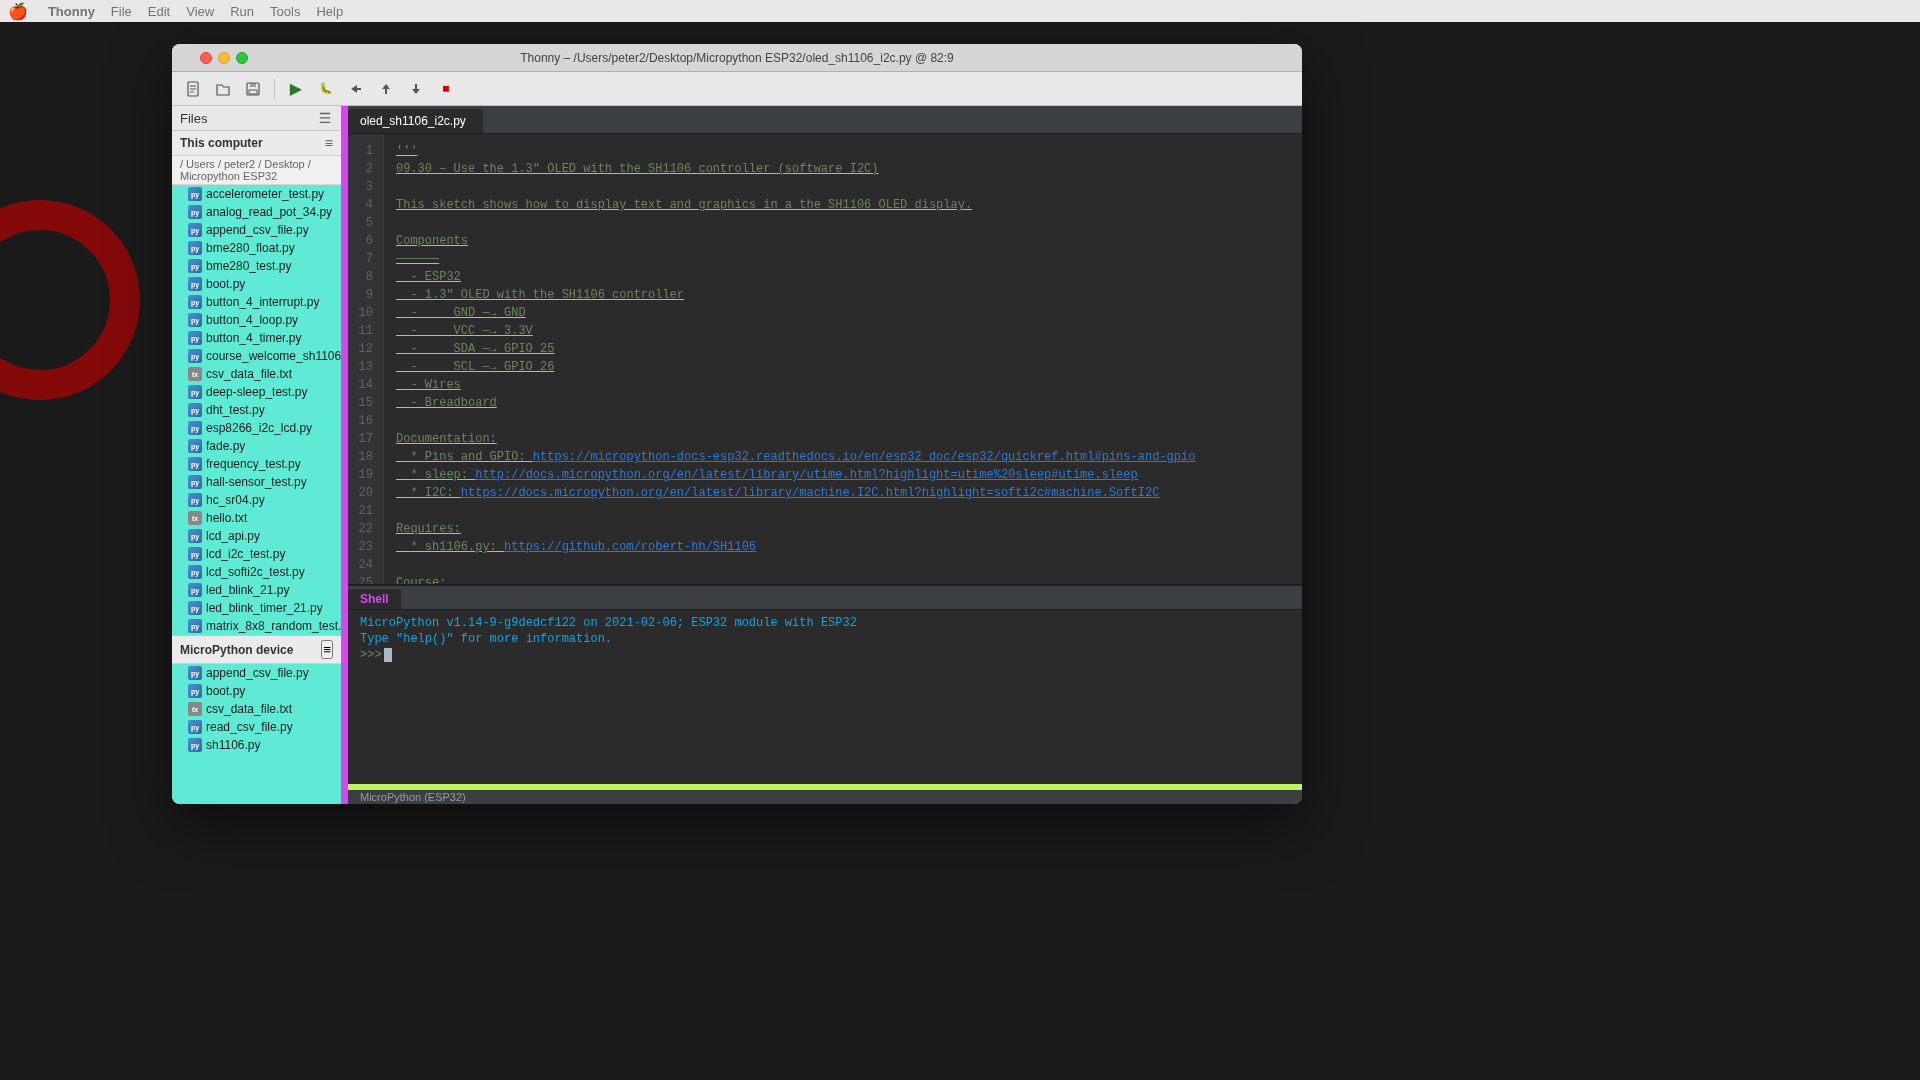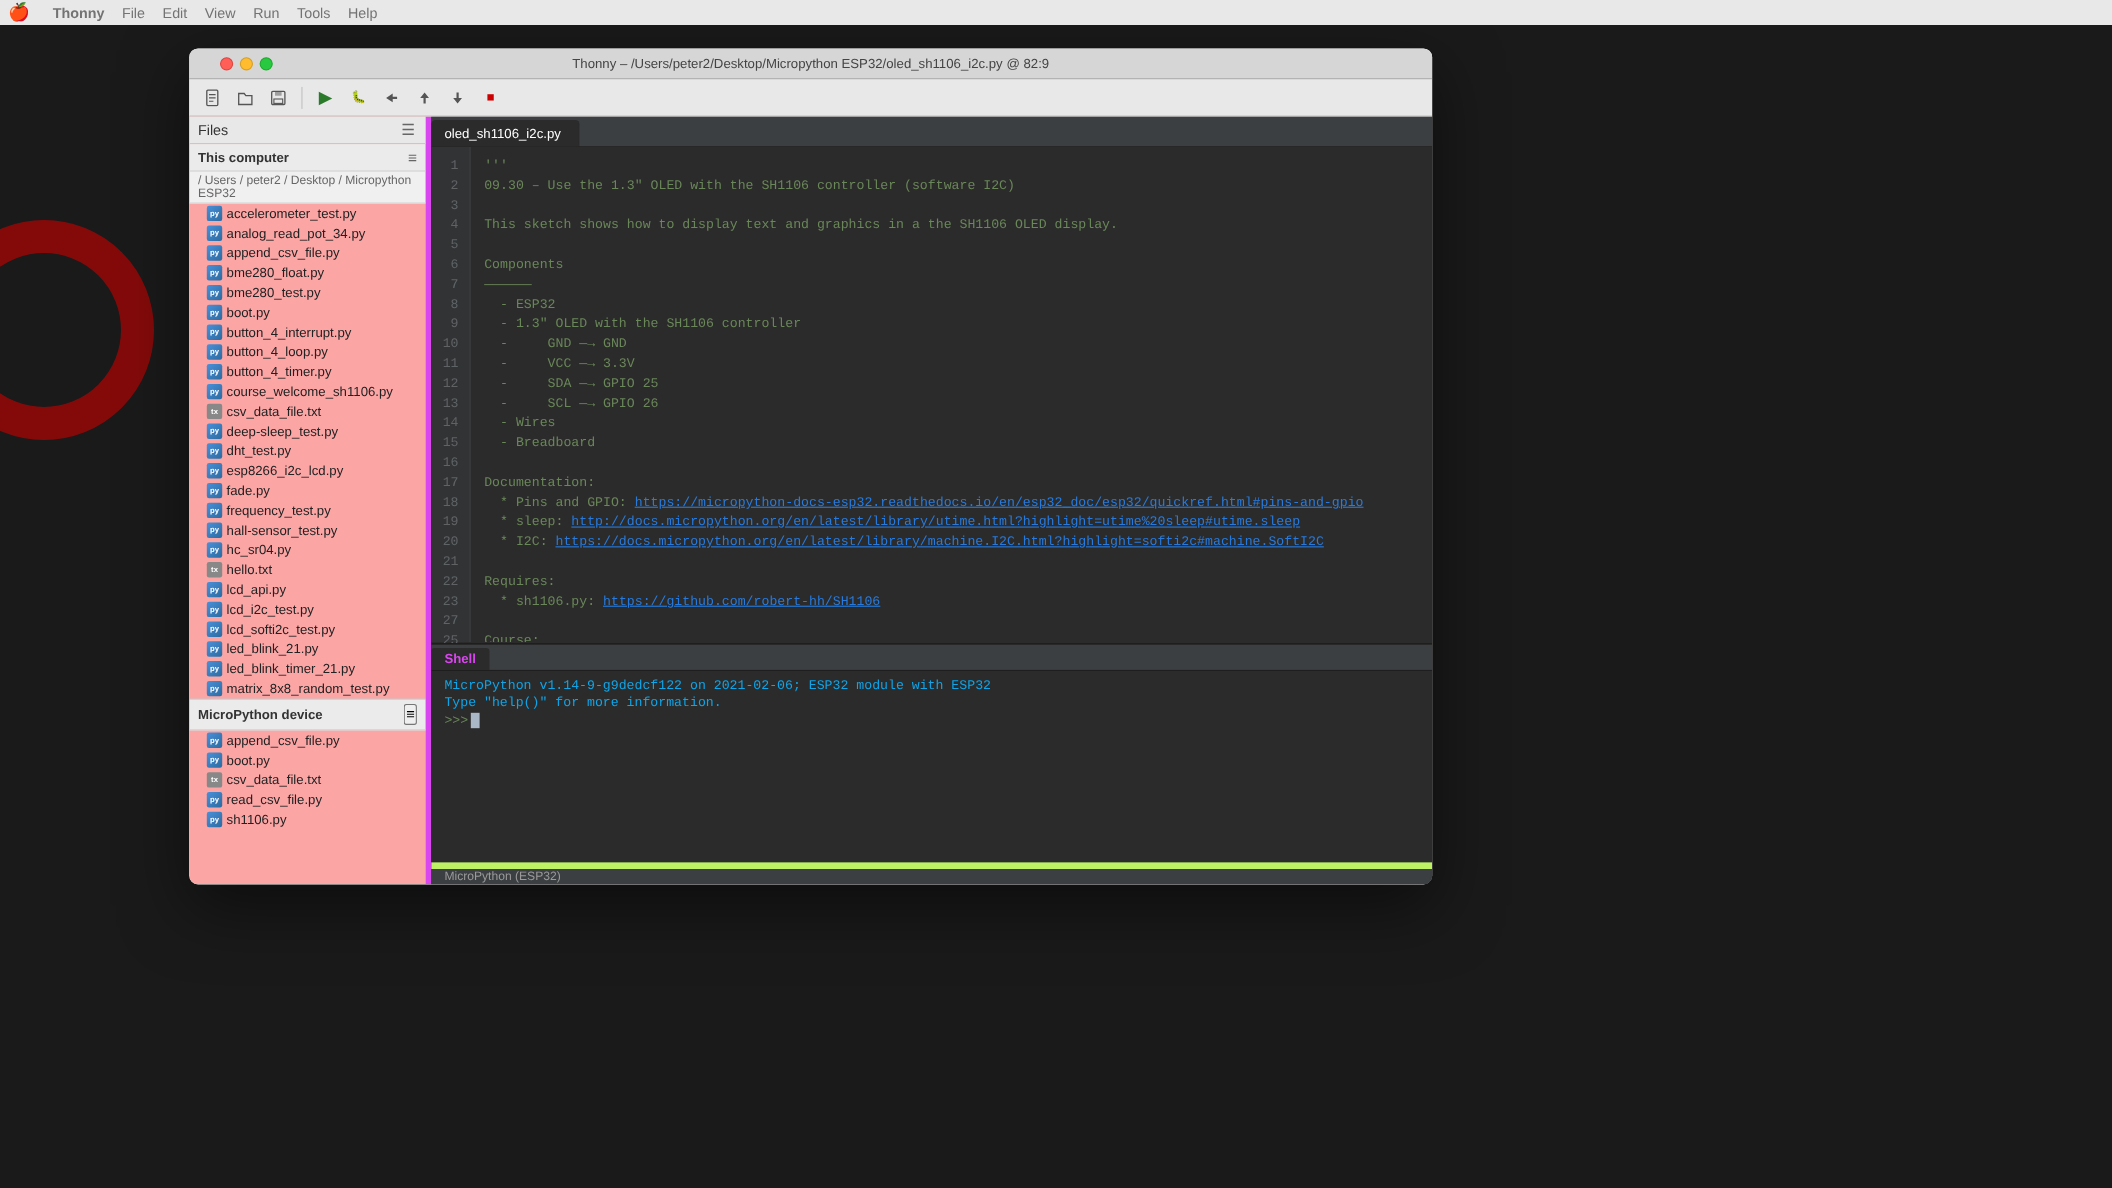--- a/index.html
+++ b/index.html
@@ -120,23 +120,23 @@
 
     
     .main-content {
       display: flex;
       flex: 1;
       overflow: hidden;
     }
 
     
     .sidebar {
-      width: 220px;
-      background: #fca5a5;
-      border-right: 5px solid #d946ef;
+      width: 176px;
+      background: #5eead4;
+      border-right: 7px solid #d946ef;
       display: flex;
       flex-direction: column;
       overflow: hidden;
     }
     .sidebar-header {
       display: flex;
       align-items: center;
       padding: 4px 8px;
       background: #e8e8e8;
       border-bottom: 1px solid #c8c8c8;
@@ -273,20 +273,21 @@
     .line-number {
       display: block;
       padding-right: 4px;
     }
     .code-content {
       padding: 8px 12px;
       flex: 1;
       line-height: 1.5;
       white-space: pre;
       overflow-x: auto;
+      text-decoration: underline;
     }
 
     
     .c-string { color: #6a8759; }
     .c-url { color: #287bde; text-decoration: underline; }
 
     
     .shell-panel {
       height: 200px;
       background: #2b2b2b;
@@ -667,21 +668,21 @@
             <span class="line-number">14</span>
             <span class="line-number">15</span>
             <span class="line-number">16</span>
             <span class="line-number">17</span>
             <span class="line-number">18</span>
             <span class="line-number">19</span>
             <span class="line-number">20</span>
             <span class="line-number">21</span>
             <span class="line-number">22</span>
             <span class="line-number">23</span>
-            <span class="line-number">27</span>
+            <span class="line-number">24</span>
             <span class="line-number">25</span>
           </div>
         <div class="code-content" id="code-content"><span class="c-string">'''</span>
 <span class="c-string">09.30 – Use the 1.3" OLED with the SH1106 controller (software I2C)</span>
 <span class="c-string"></span>
 <span class="c-string">This sketch shows how to display text and graphics in a the SH1106 OLED display.</span>
 <span class="c-string"></span>
 <span class="c-string">Components</span>
 <span class="c-string">——————</span>
 <span class="c-string">  - ESP32</span>

